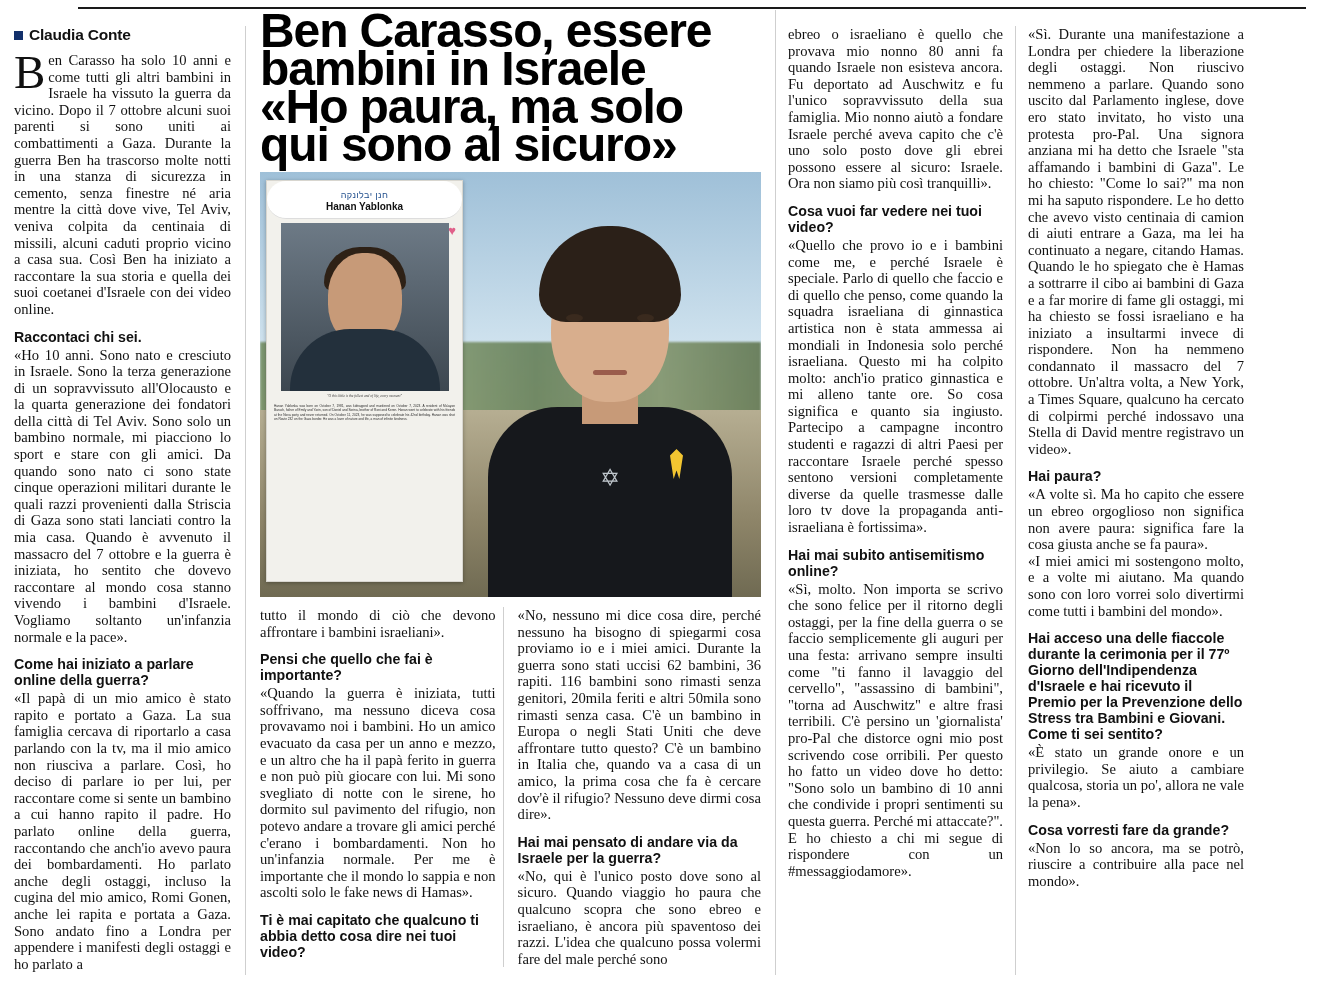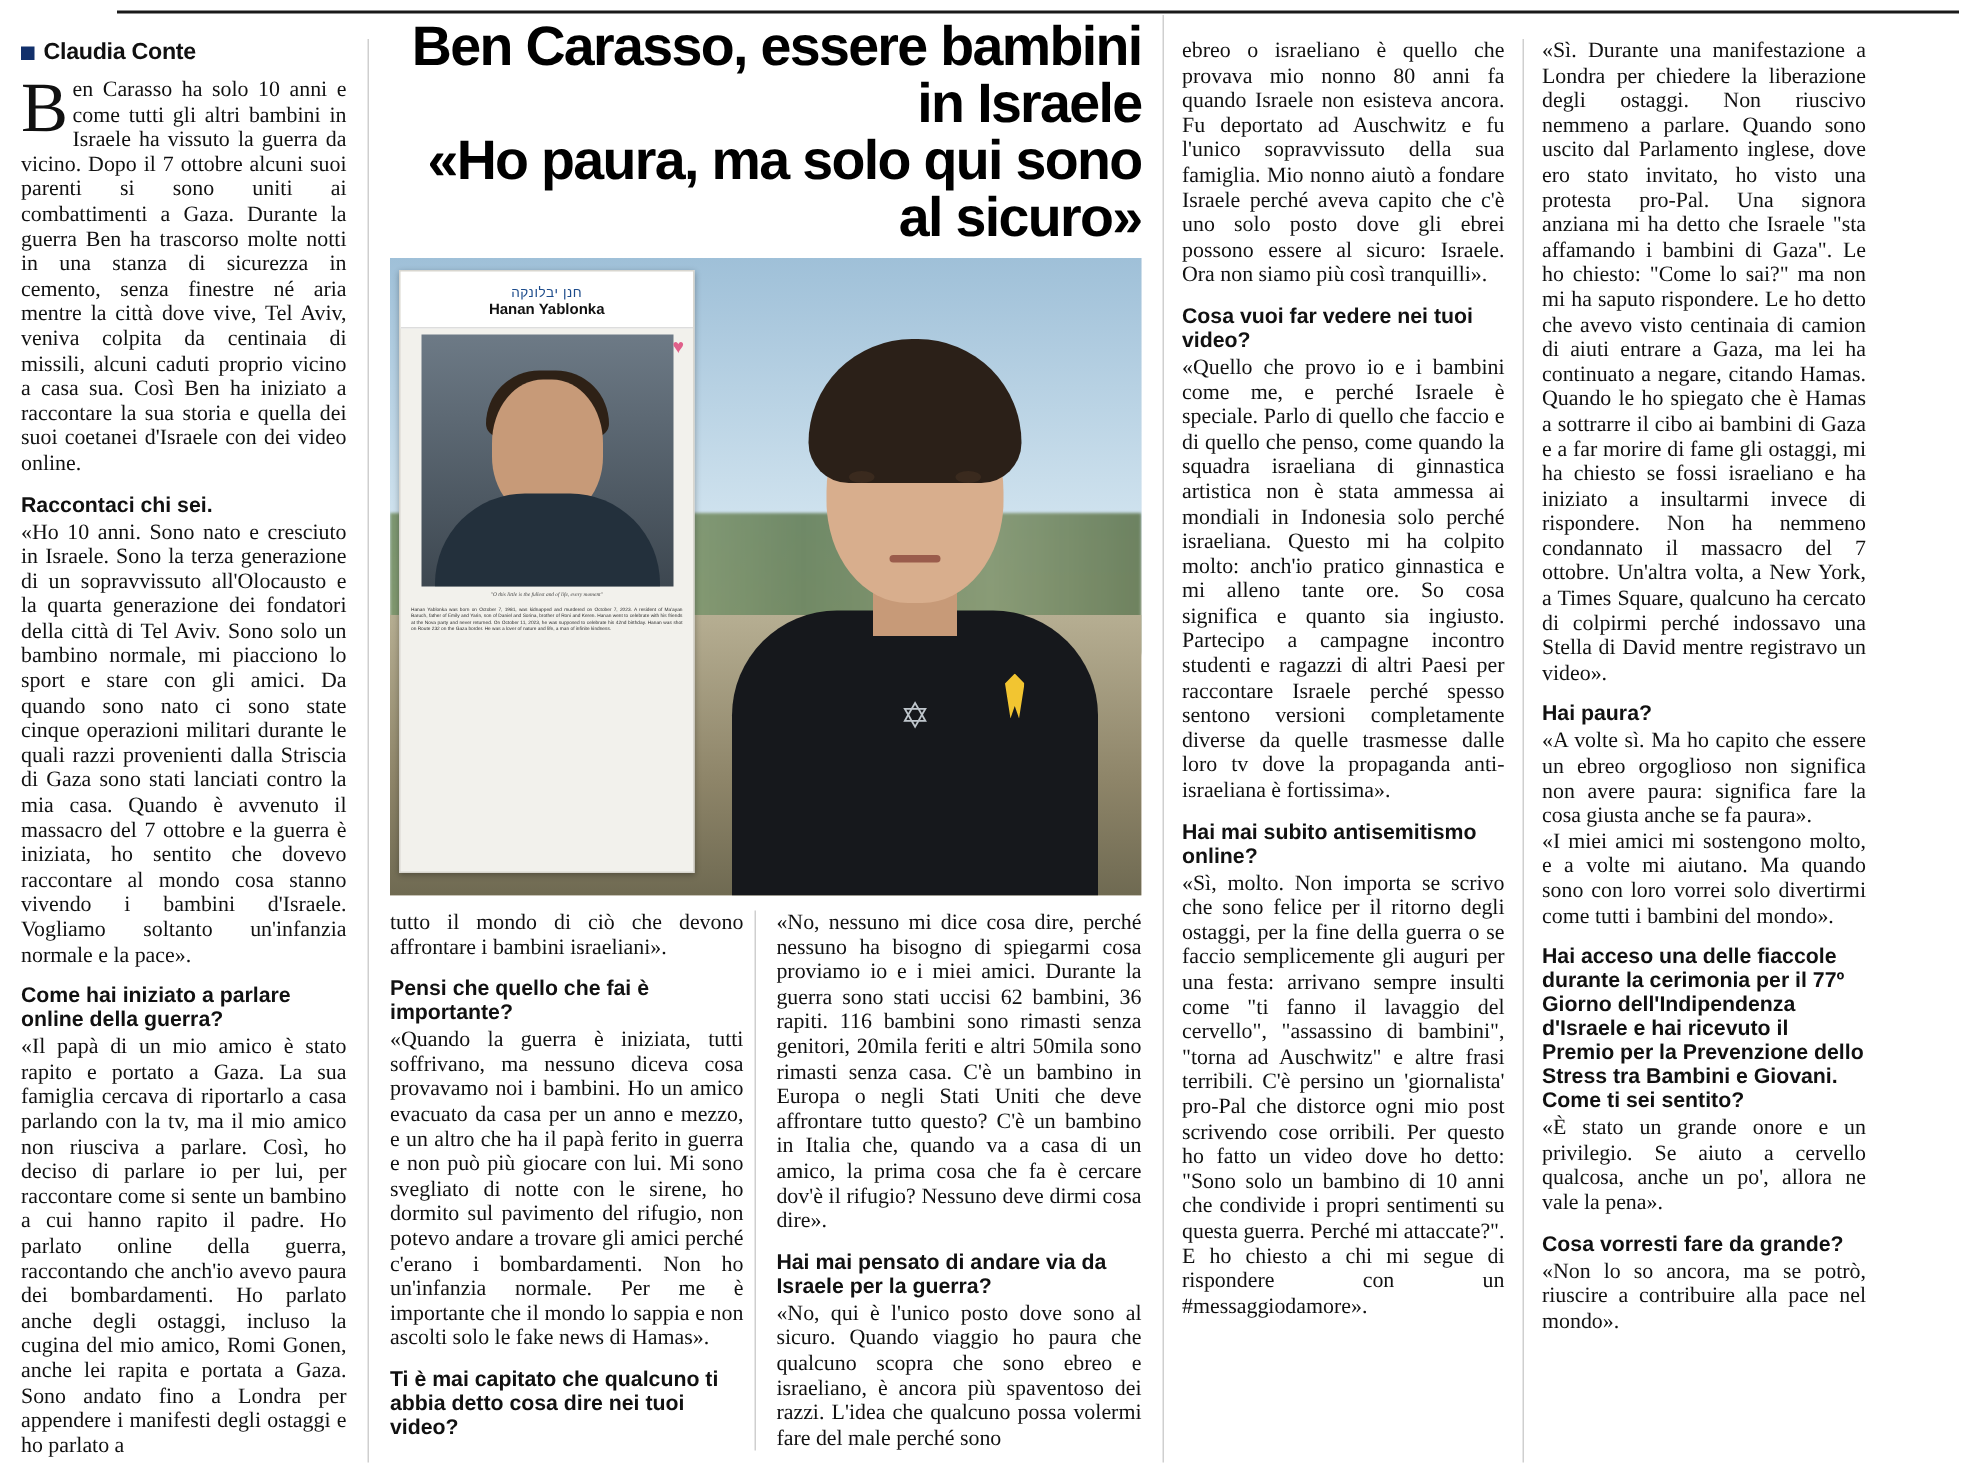--- a/index.html
+++ b/index.html
@@ -93,24 +93,24 @@
   
   .col-center {
     width: 530px;
     padding: 0 14px;
     box-sizing: border-box;
     border-right: 1px solid #cfcfcf;
   }
   .headline {
     font-family: "Liberation Sans", sans-serif;
     font-weight: bold;
-    font-size: 37px;
+    font-size: 48px;
     line-height: 38px;
     letter-spacing: -1.1px;
-    text-align: right;
+    text-align: left;
     margin: 2px 0 4px 0;
     color: #000;
   }
   .headline .l2 {
     display: block;
   }
   .photo {
     position: relative;
     width: 100%;
     height: 425px;
@@ -152,20 +152,21 @@
     border-bottom: 1px solid #ddd;
     display: flex;
     align-items: center;
     justify-content: center;
     font-family: "Liberation Sans", sans-serif;
     font-size: 8px;
     color: #333;
     flex-direction: column;
     gap: 1px;
     padding-top: 3px;
+    border-radius: 19px;
   }
   .poster .p-heb { font-size: 9px; color: #1b4a8a; letter-spacing: .4px; }
   .poster .p-name { font-weight: bold; font-size: 10px; color: #111; }
   .poster .p-photo {
     margin: 4px auto 0 auto;
     width: 168px;
     height: 168px;
     background: linear-gradient(#6d7a86, #3d4750);
     position: relative;
     overflow: hidden;
@@ -414,19 +415,19 @@
       <p class="qhead">Hai mai subito antisemitismo online?</p>
       <p class="first">«Sì, molto. Non importa se scrivo che sono felice per il ritorno degli ostaggi, per la fine della guerra o se faccio semplicemente gli auguri per una festa: arrivano sempre insulti come "ti fanno il lavaggio del cervello", "assassino di bambini", "torna ad Auschwitz" e altre frasi terribili. C'è persino un 'giornalista' pro-Pal che distorce ogni mio post scrivendo cose orribili. Per questo ho fatto un video dove ho detto: "Sono solo un bambino di 10 anni che condivide i propri sentimenti su questa guerra. Perché mi attaccate?". E ho chiesto a chi mi segue di rispondere con un #messaggiodamore».</p>
     </div>
 
     <div class="col-right-b">
       <p class="first">«Sì. Durante una manifestazione a Londra per chiedere la liberazione degli ostaggi. Non riuscivo nemmeno a parlare. Quando sono uscito dal Parlamento inglese, dove ero stato invitato, ho visto una protesta pro-Pal. Una signora anziana mi ha detto che Israele "sta affamando i bambini di Gaza". Le ho chiesto: "Come lo sai?" ma non mi ha saputo rispondere. Le ho detto che avevo visto centinaia di camion di aiuti entrare a Gaza, ma lei ha continuato a negare, citando Hamas. Quando le ho spiegato che è Hamas a sottrarre il cibo ai bambini di Gaza e a far morire di fame gli ostaggi, mi ha chiesto se fossi israeliano e ha iniziato a insultarmi invece di rispondere. Non ha nemmeno condannato il massacro del 7 ottobre. Un'altra volta, a New York, a Times Square, qualcuno ha cercato di colpirmi perché indossavo una Stella di David mentre registravo un video».</p>
       <p class="qhead">Hai paura?</p>
       <p class="first">«A volte sì. Ma ho capito che essere un ebreo orgoglioso non significa non avere paura: significa fare la cosa giusta anche se fa paura».</p>
       <p class="first">«I miei amici mi sostengono molto, e a volte mi aiutano. Ma quando sono con loro vorrei solo divertirmi come tutti i bambini del mondo».</p>
       <p class="qhead">Hai acceso una delle fiaccole durante la cerimonia per il 77º Giorno dell'Indipendenza d'Israele e hai ricevuto il Premio per la Prevenzione dello Stress tra Bambini e Giovani. Come ti sei sentito?</p>
-      <p class="first">«È stato un grande onore e un privilegio. Se aiuto a cervello qualcosa, anche un po', allora ne vale la pena».</p>
+      <p class="first">«È stato un grande onore e un privilegio. Se aiuto a cambiare qualcosa, storia un po', allora ne vale la pena».</p>
       <p class="qhead">Cosa vorresti fare da grande?</p>
       <p class="first">«Non lo so ancora, ma se potrò, riuscire a contribuire alla pace nel mondo».</p>
     </div>
 
   </div>
 </div>
 
 </body></html>

